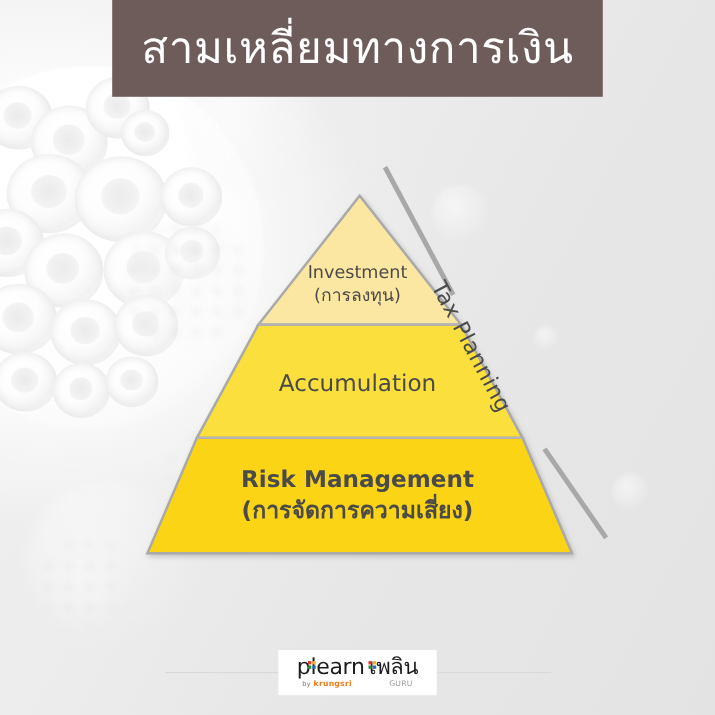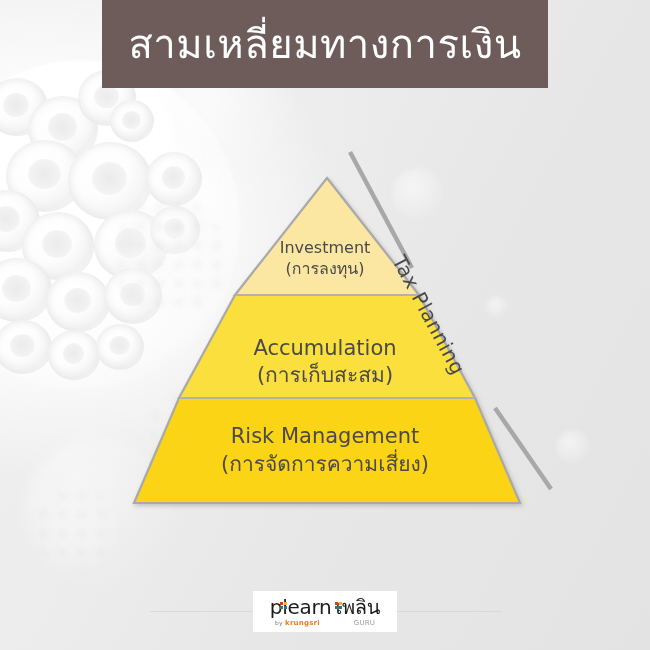--- a/index.html
+++ b/index.html
@@ -273,24 +273,23 @@
     </svg>
 
     
     <div class="tier-label" id="label-top" style="color: rgb(74, 74, 74);">
       <span class="en">Investment</span>
       <span class="th">(การลงทุน)</span>
     </div>
 
     <div class="tier-label" id="label-mid" style="color: rgb(74, 74, 74);">
       <span class="en">Accumulation</span>
-      <span class="th">(การเก็บสะสม)</span>
     </div>
 
-    <div class="tier-label" id="label-bot" style="color: rgb(74, 74, 74);">
+    <div class="tier-label" id="label-bot" style="color: rgb(74, 74, 74); font-weight: bold;">
       <span class="en">Risk Management</span>
       <span class="th">(การจัดการความเสี่ยง)</span>
     </div>
 
     
     <div class="tax-text" style="color: rgb(74, 74, 74);">Tax Planning</div>
   </div>
 
   <div class="logo-rule" id="rule-left"></div>
   <div class="logo-rule" id="rule-right"></div>

